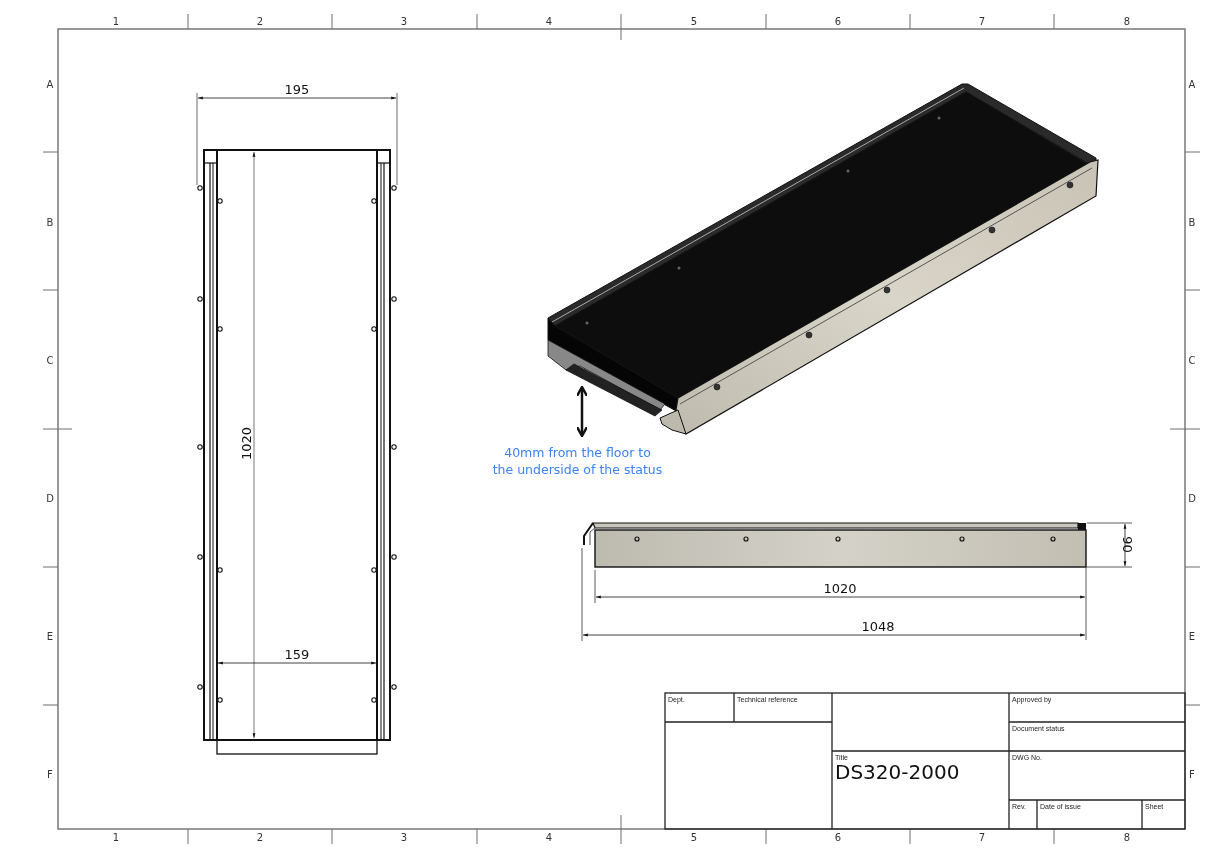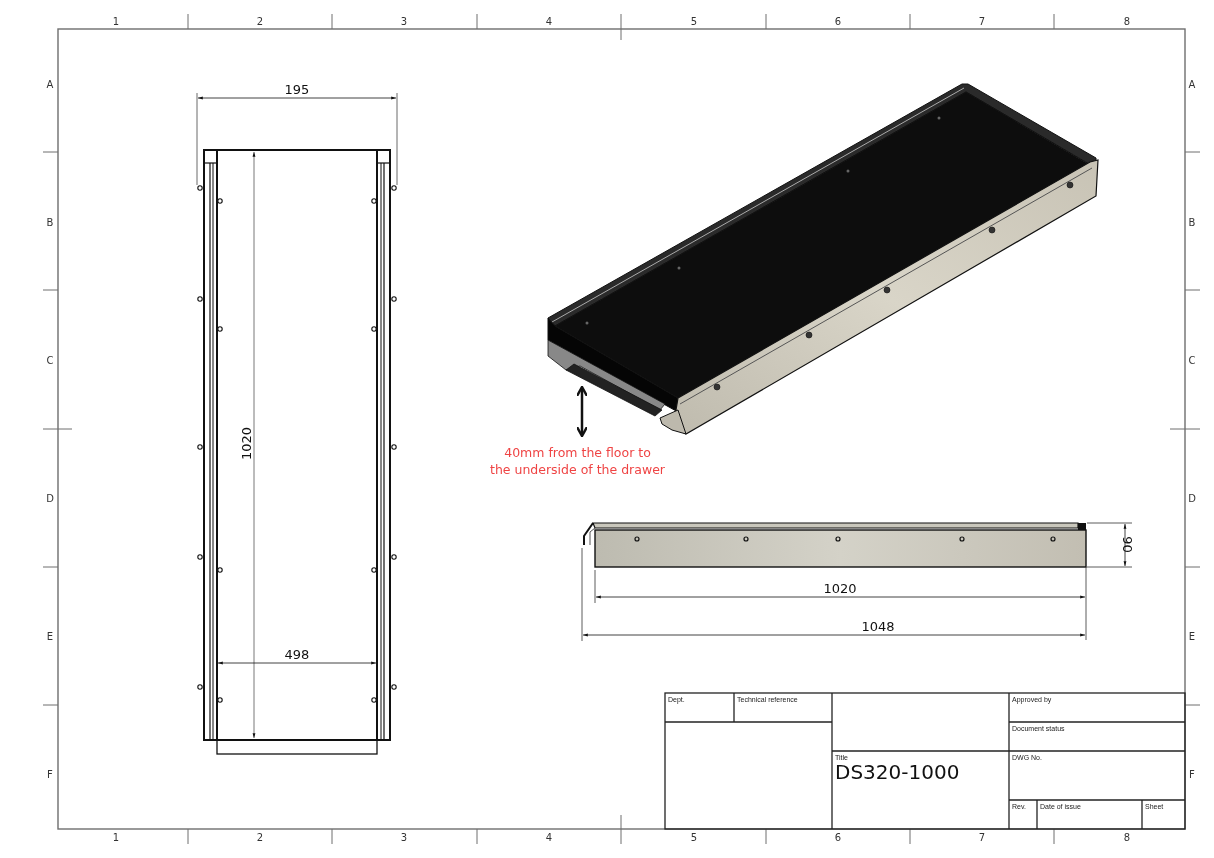--- a/index.html
+++ b/index.html
@@ -1,20 +1,20 @@
 <!DOCTYPE html>
 <html><head>
 <meta charset="utf-8">
 <style>
   html, body { margin: 0; padding: 0; background: #ffffff; }
   body { width: 1214px; height: 858px; position: relative; overflow: hidden; font-family: "DejaVu Sans", sans-serif; }
   #sheet { position: absolute; left: 0; top: 0; width: 1214px; height: 858px; }
   .zone-label { position: absolute; font-size: 10px; color: #333; font-family: "DejaVu Sans", sans-serif; width: 20px; text-align: center; }
   .dim { position: absolute; font-size: 13px; color: #111; font-family: "DejaVu Sans", sans-serif; text-align: center; }
-  .note { position: absolute; font-size: 12.5px; color: #ef4444; font-family: "DejaVu Sans", sans-serif; text-align: center; line-height: 17px; }
+  .note { position: absolute; font-size: 12.5px; color: #3b82f6; font-family: "DejaVu Sans", sans-serif; text-align: center; line-height: 17px; }
   .tb-cell { position: absolute; box-sizing: border-box; font-size: 7px; color: #222; padding: 3px 3px; font-family: "Liberation Sans", sans-serif; }
   .tb-title { position: absolute; font-size: 20px; color: #111; font-family: "DejaVu Sans", sans-serif; }
 </style>
 </head>
 <body>
 
 <div id="sheet">
 
   <svg width="1214" height="858" style="position:absolute;left:0;top:0">
     <defs>
@@ -215,35 +215,35 @@
   <div class="zone-label" style="left:40px;top:769px">F</div>
 
   <div class="zone-label" style="left:1182px;top:79px">A</div>
   <div class="zone-label" style="left:1182px;top:217px">B</div>
   <div class="zone-label" style="left:1182px;top:355px">C</div>
   <div class="zone-label" style="left:1182px;top:493px">D</div>
   <div class="zone-label" style="left:1182px;top:631px">E</div>
   <div class="zone-label" style="left:1182px;top:769px">F</div>
 
   <div class="dim" style="left:267px;top:82px;width:60px">195</div>
-  <div class="dim" style="left:267px;top:647px;width:60px">498</div>
+  <div class="dim" style="left:267px;top:647px;width:60px">159</div>
   <div class="dim" style="left:216px;top:436px;width:60px;transform:rotate(-90deg)">1020</div>
 
   <div class="note" style="left:480px;top:444px;width:195px">
     <div>40mm from the floor to</div>
-    <div>the underside of the drawer</div>
+    <div>the underside of the status</div>
   </div>
 
   <div class="dim" style="left:810px;top:581px;width:60px">1020</div>
   <div class="dim" style="left:848px;top:619px;width:60px">1048</div>
   <div class="dim" style="left:1097px;top:537px;width:60px;transform:rotate(90deg)">90</div>
 
   <div class="tb-cell" style="left:665px;top:693px">Dept.</div>
   <div class="tb-cell" style="left:734px;top:693px">Technical reference</div>
   <div class="tb-cell" style="left:1009px;top:693px">Approved by</div>
   <div class="tb-cell" style="left:1009px;top:722px">Document status</div>
   <div class="tb-cell" style="left:832px;top:751px">Title</div>
-  <div class="tb-title" style="left:835px;top:760px">DS320-1000</div>
+  <div class="tb-title" style="left:835px;top:760px">DS320-2000</div>
   <div class="tb-cell" style="left:1009px;top:751px">DWG No.</div>
   <div class="tb-cell" style="left:1009px;top:800px">Rev.</div>
   <div class="tb-cell" style="left:1037px;top:800px">Date of issue</div>
   <div class="tb-cell" style="left:1142px;top:800px">Sheet</div>
 </div>
 
 </body></html>

